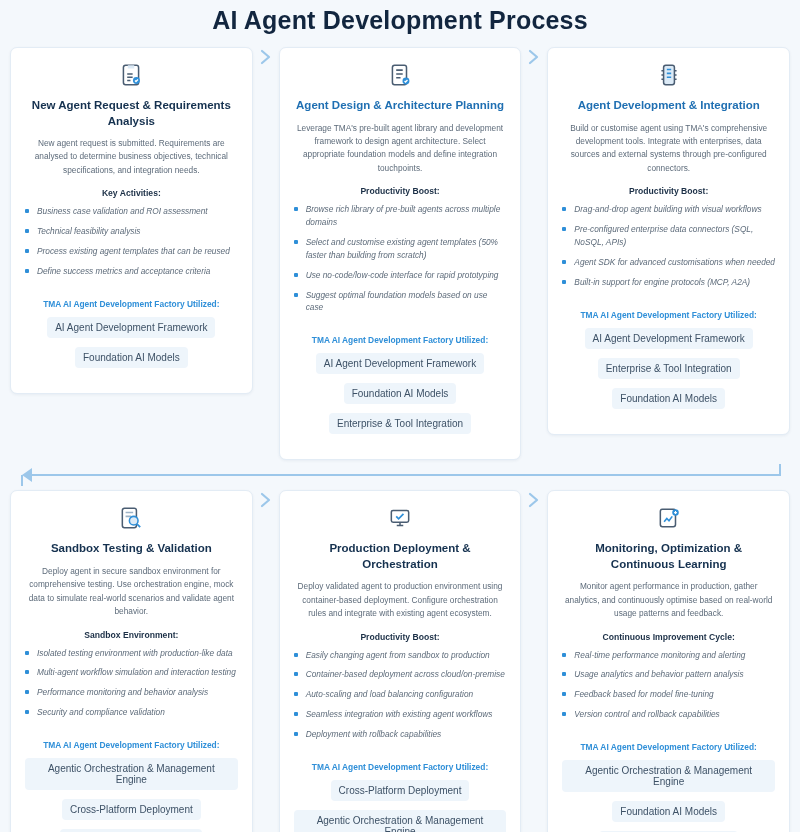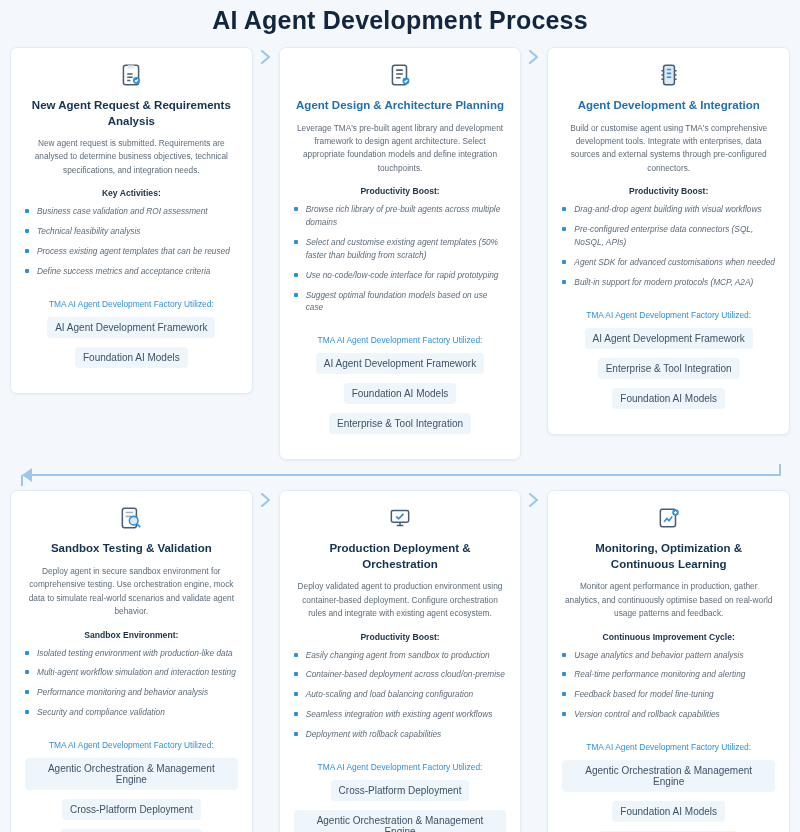--- a/index.html
+++ b/index.html
@@ -97,21 +97,21 @@
     content: "";
     position: absolute;
     left: 0; top: 4px;
     width: 4px; height: 4px;
     background: #2f8fd8;
     border-radius: 1px;
   }
   .factory-head {
     text-align: center;
     font-size: 8.4px;
-    font-weight: normal;
+    font-weight: bold;
     color: #2f8fd8;
     margin: 6px 0 8px 0;
   }
   .chip {
     display: block;
     margin: 0 auto 9px auto;
     background: #eef5fb;
     border-radius: 4px;
     padding: 5px 8px;
     font-size: 10px;
@@ -209,21 +209,21 @@
           <path d="M5 8h2M5 12h2M5 16h2M17 8h2M17 12h2M17 16h2"></path>
         </svg>
       </div>
       <div class="card-title blue">Agent Development &amp; Integration</div>
       <div class="card-desc">Build or customise agent using TMA's comprehensive development tools. Integrate with enterprises, data sources and external systems through pre-configured connectors.</div>
       <div class="section-head">Productivity Boost:</div>
       <ul class="bullets">
         <li>Drag-and-drop agent building with visual workflows</li>
         <li>Pre-configured enterprise data connectors (SQL, NoSQL, APIs)</li>
         <li>Agent SDK for advanced customisations when needed</li>
-        <li>Built-in support for modern protocols (MCP, A2A)</li>
+        <li>Built-in support for engine protocols (MCP, A2A)</li>
       </ul>
       <div class="factory-head">TMA AI Agent Development Factory Utilized:</div>
       <div class="chip">AI Agent Development Framework</div>
       <div class="chip">Enterprise &amp; Tool Integration</div>
       <div class="chip">Foundation AI Models</div>
       <div class="spacer"></div>
     </div>
   </div>
 
   <div class="down-arrow-wrap">
@@ -303,22 +303,22 @@
           <rect x="4" y="4" width="14" height="16" rx="2"></rect>
           <path d="M7.5 15.5l2.5-3 2 2 3-4" stroke="#2f8fd8" stroke-width="1.5"></path>
           <circle cx="18" cy="7" r="3" fill="#2f8fd8" stroke="none"></circle>
           <path d="M18 5.6v2.8M16.7 7h2.6" stroke="#fff" stroke-width="1"></path>
         </svg>
       </div>
       <div class="card-title">Monitoring, Optimization &amp; Continuous Learning</div>
       <div class="card-desc">Monitor agent performance in production, gather analytics, and continuously optimise based on real-world usage patterns and feedback.</div>
       <div class="section-head">Continuous Improvement Cycle:</div>
       <ul class="bullets">
+        <li>Real-time performance monitoring and alerting</li>
         <li>Usage analytics and behavior pattern analysis</li>
-        <li>Real-time performance monitoring and alerting</li>
         <li>Feedback based for model fine-tuning</li>
         <li>Version control and rollback capabilities</li>
       </ul>
       <div class="factory-head">TMA AI Agent Development Factory Utilized:</div>
       <div class="chip">Agentic Orchestration &amp; Management Engine</div>
       <div class="chip">Foundation AI Models</div>
       <div class="chip">Cross-Platform Deployment</div>
       <div class="spacer"></div>
     </div>
   </div>

